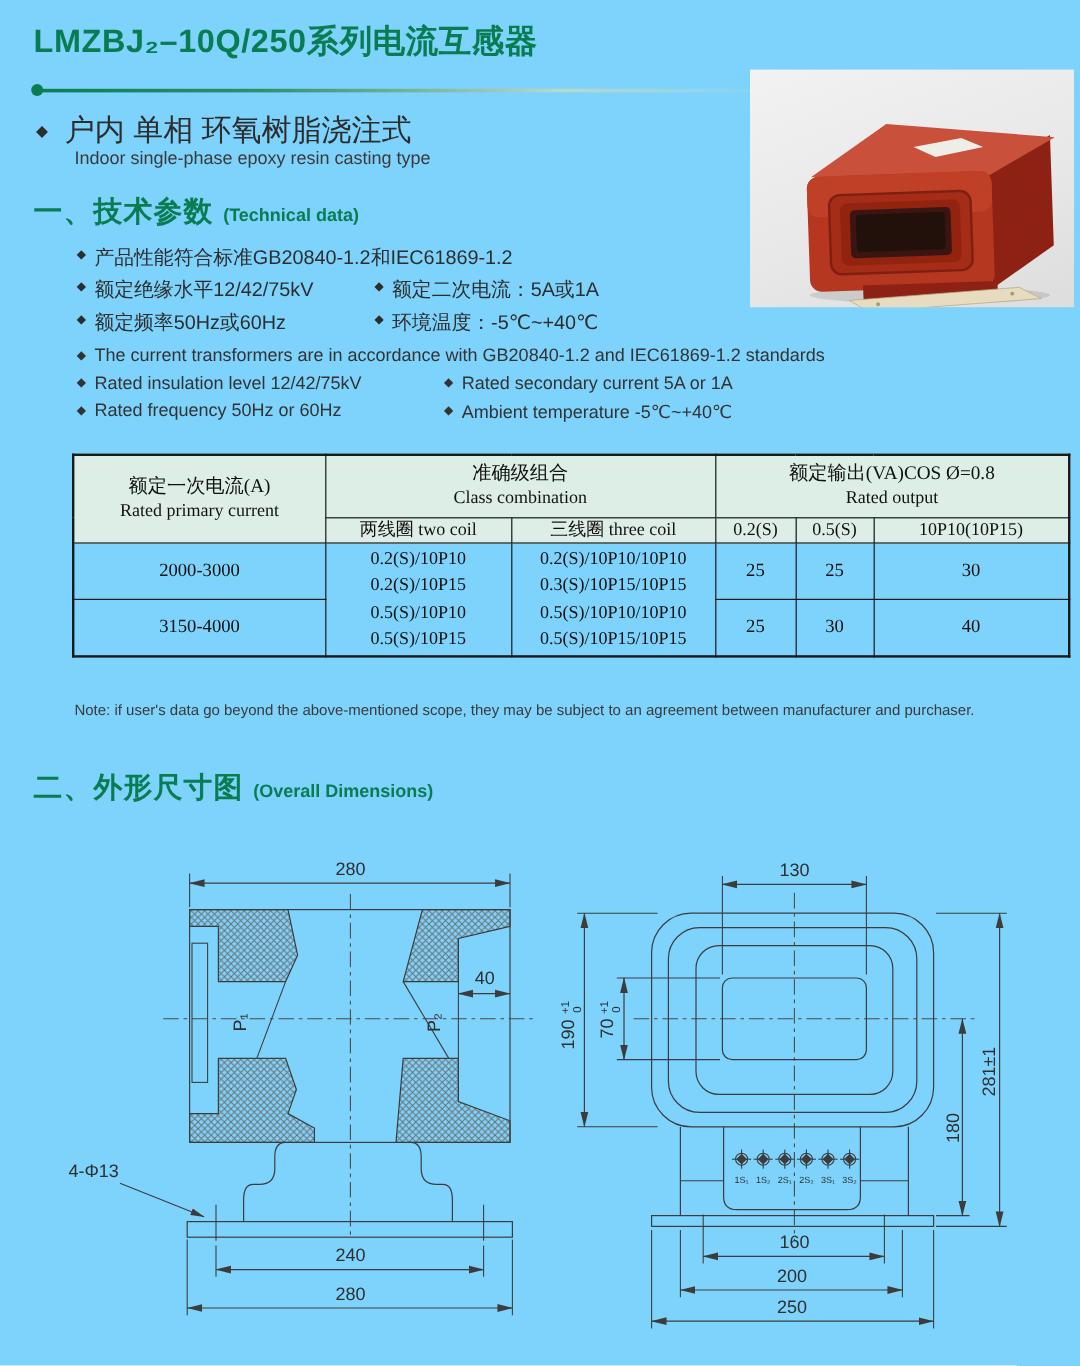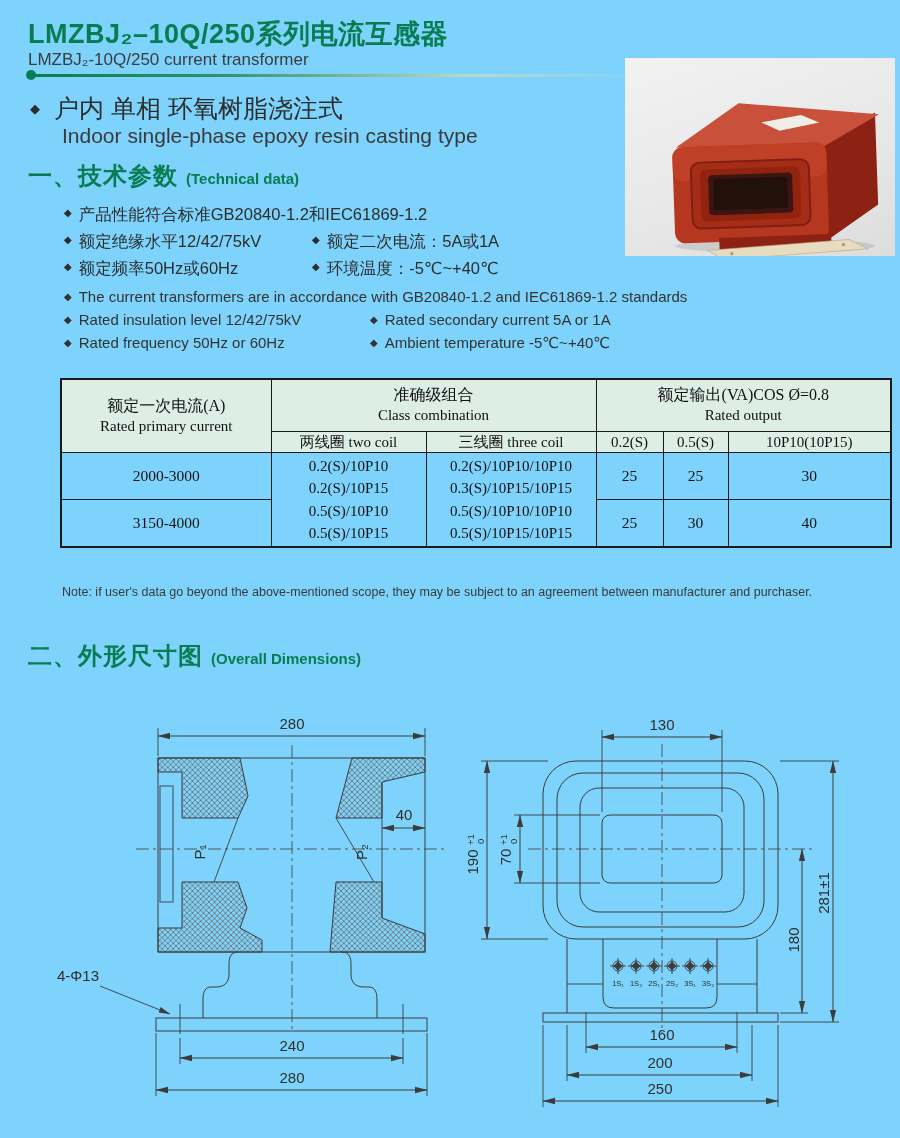--- a/index.html
+++ b/index.html
@@ -12,21 +12,21 @@
   
   .title-cn { left:28px; top:16px; font-size:27px; font-weight:bold; color:#0a7c52; letter-spacing:0.5px; }
   .title-en { left:28px; top:50px; font-size:17px; color:#3c3c3c; }
   .rule { left:28px; top:74px; width:625px; height:3px;
           background:linear-gradient(to right,#0a7c52 0%,#2f8f68 30%,#b9d8ca 70%,rgba(200,220,210,0) 100%); }
   .rule-dot { left:26px; top:70px; width:10px; height:10px; border-radius:50%; background:#0a7c52; }
 
   
   .feat { left:30px; top:92px; font-size:25px; color:#2d2d2d; }
   .feat .b { font-size:13px; vertical-align:4px; margin-right:14px; }
-  .feat-en { left:62px; top:124px; font-size:21px; color:#3a3a3a; }
+  .feat-en { left:62px; top:124px; font-size:15px; color:#3a3a3a; }
 
   
   .sec { font-weight:bold; color:#0a7c52; }
   .sec .cn { font-size:24px; letter-spacing:1px; }
   .sec .en { font-size:15px; font-weight:bold; margin-left:8px; }
   .sec1 { left:28px; top:160px;text-align:right; }
   .sec2 { left:28px; top:640px; }
 
   
   .spec-line { left:64px; display:flex; }
@@ -67,21 +67,20 @@
   text.dt { font-family:"Liberation Sans","DejaVu Sans",sans-serif; font-size:15px; fill:#2f2f2f; text-anchor:middle; }
   text.tol { font-family:"Liberation Sans","DejaVu Sans",sans-serif; font-size:9.5px; fill:#2f2f2f; text-anchor:start; }
   text.term { font-family:"Liberation Sans","DejaVu Sans",sans-serif; font-size:7.5px; fill:#2f2f2f; text-anchor:middle; }
 </style>
 </head>
 <body>
 
 <div class="page">
 
   <div class="abs title-cn">LMZBJ₂–10Q/250系列电流互感器</div>
-  <div class="abs title-en">LMZBJ₂-10Q/250  current transformer</div>
   <div class="abs rule"></div>
   <div class="abs rule-dot"></div>
 
   <div class="abs photo">
     <svg width="270" height="198" viewBox="0 0 270 198">
       <ellipse cx="150" cy="188" rx="100" ry="7" fill="rgba(0,0,0,0.10)"></ellipse>
       <g transform="rotate(-2 150 115)">
         <polygon points="200,88 252,58 252,150 200,184" fill="#8c2114"></polygon>
         <polygon points="52,86 116,44 256,60 200,90" fill="#c9503a"></polygon>
         <polygon points="138,64 178,58 196,66 156,73" fill="#efeee6"></polygon>

